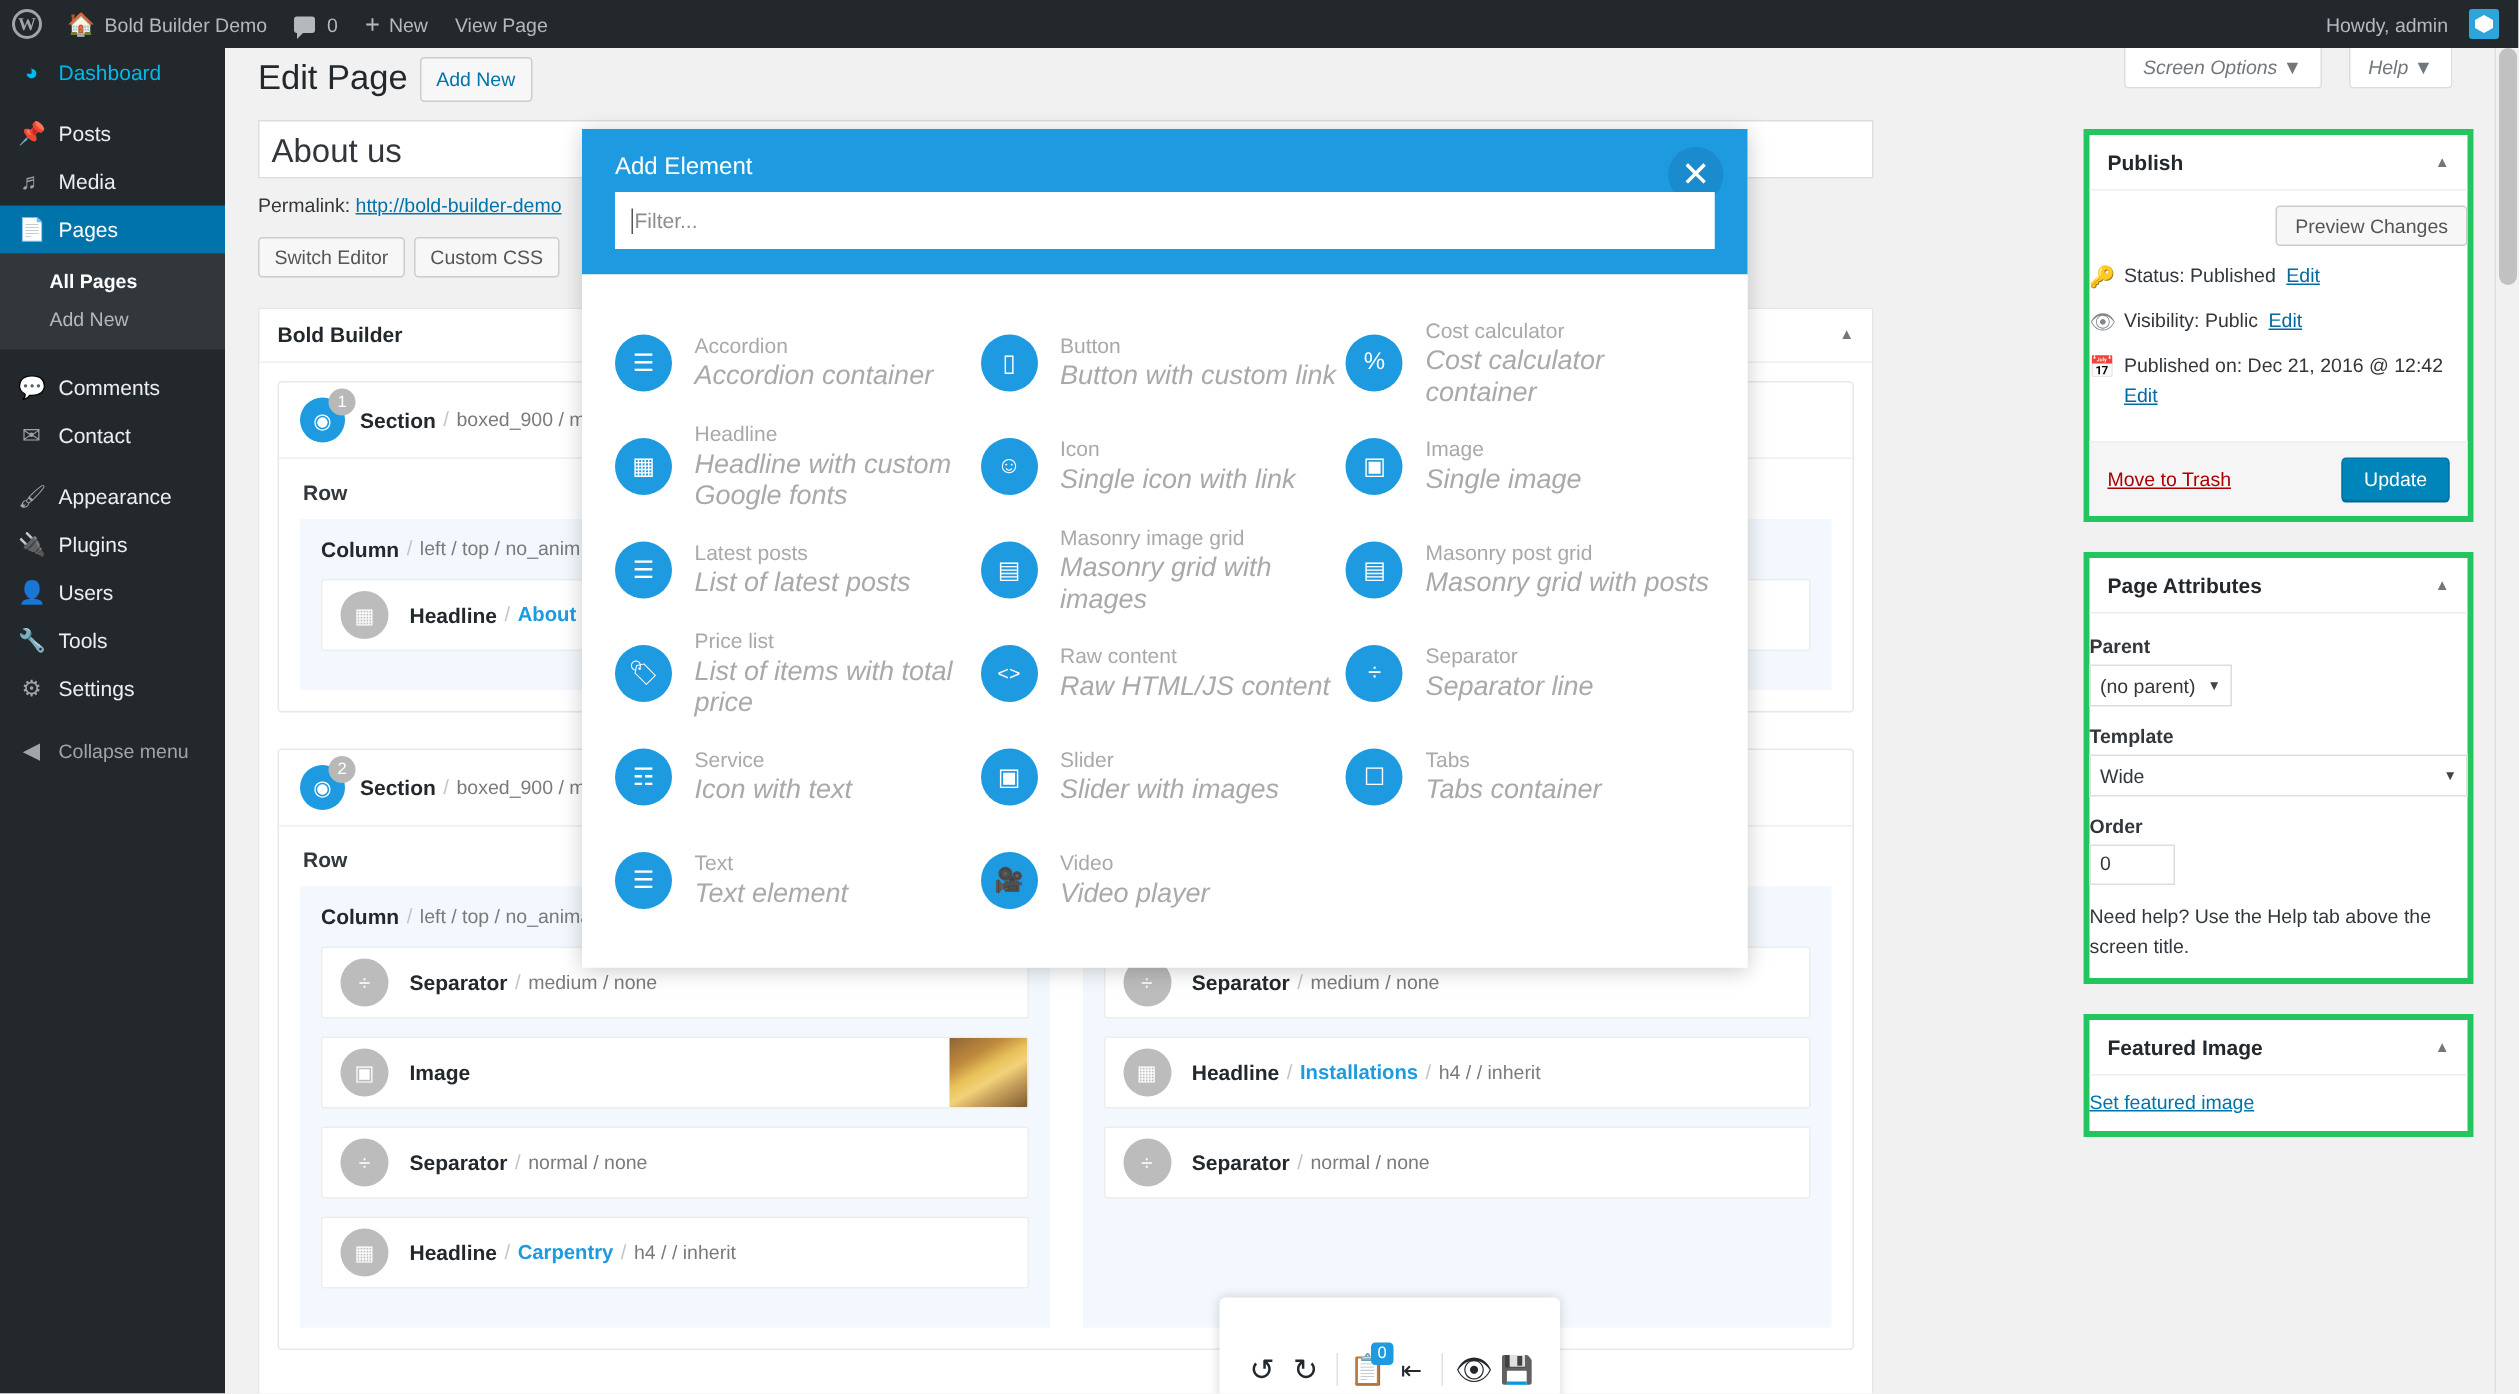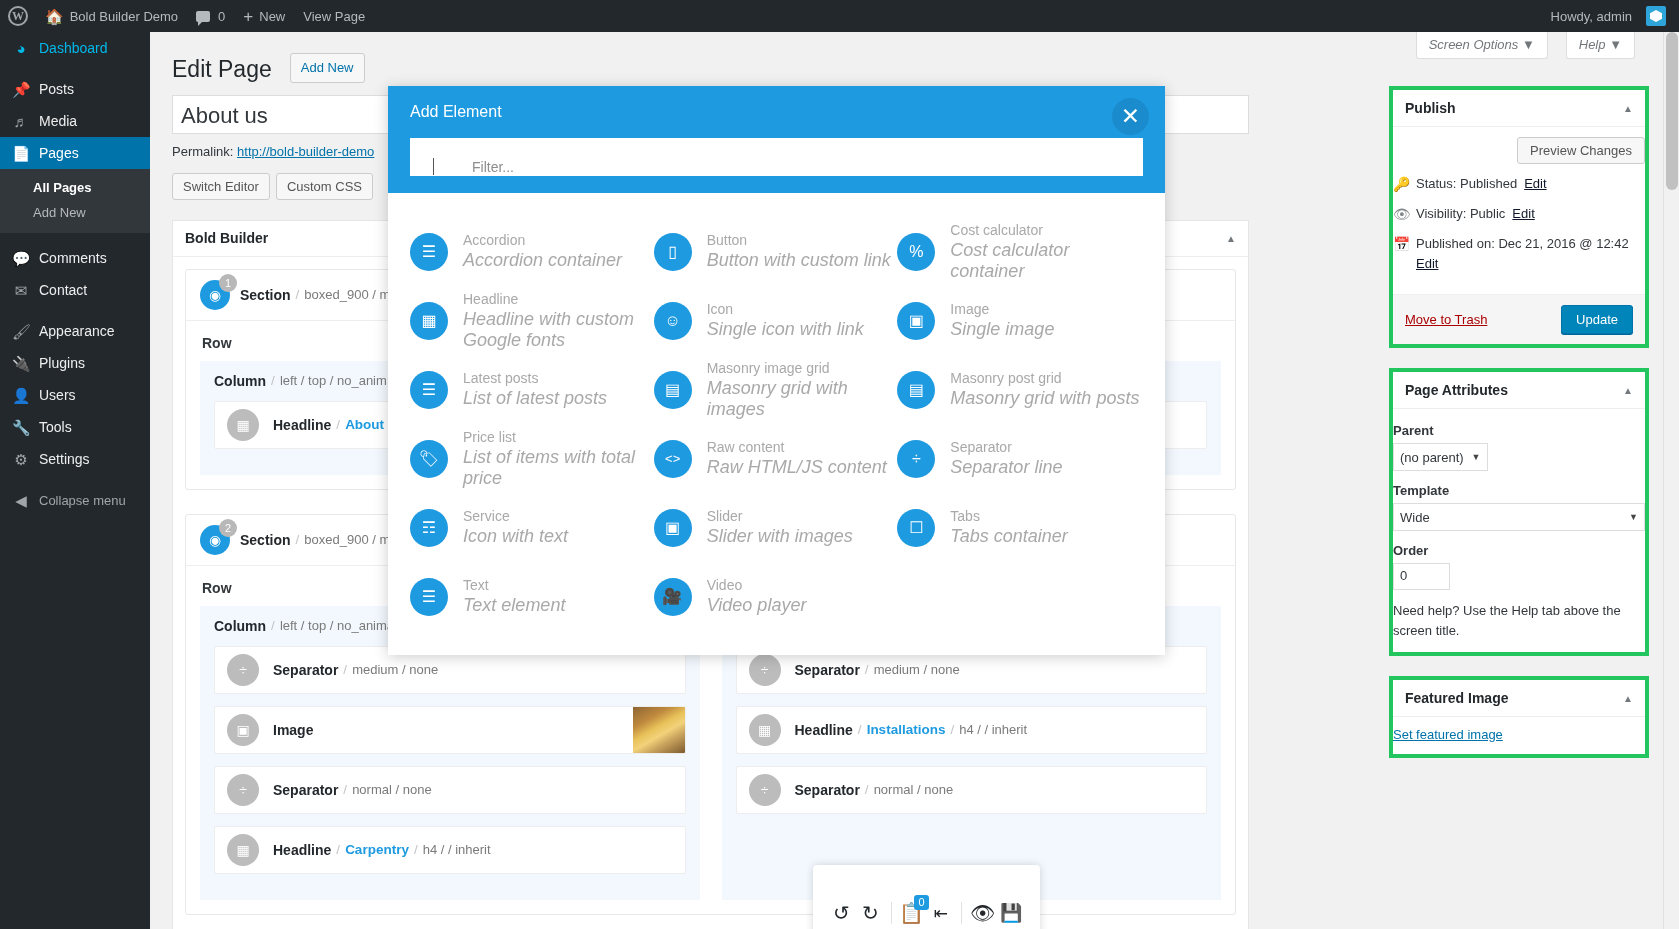--- a/index.html
+++ b/index.html
@@ -88,21 +88,21 @@
   }
   .screen-meta {
     position: absolute; top: 0; right: 34px; display: flex; gap: 12px; font-style: italic;
   }
   .sm-btn {
     background: #fff; border: 1px solid #ddd; border-top: none;
     border-radius: 0 0 3px 3px; padding: 5px 12px 6px;
     font-size: 13px; color: #72777c; margin-left: 6px;
   }
 
-  .page-head { padding: 21px 0 0 22px; display: flex; align-items: flex-end; gap: 18px; }
+  .page-head { padding: 6px 0 0 22px; display: flex; align-items: flex-start; gap: 8px; }
   .page-title-h1 { font-size: 23px; font-weight: 400; color: #23282d; margin: 0; }
   .addnew-btn {
     background: #f7f7f7; border: 1px solid #ccc; border-radius: 3px;
     font-size: 13px; color: #0073aa; padding: 4px 10px; line-height: 1.5;
   }
 
   .title-input {
     margin: 12px 0 0 22px; width: 1077px; height: 39px;
     background: #fff; border: 1px solid #ddd; padding: 3px 8px;
     font-size: 22px; color: #32373c; line-height: 33px;
@@ -188,21 +188,21 @@
     font-size: 14px; font-weight: bold; color: #23282d;
   }
   .rbox-body { padding: 10px 0 12px; font-size: 13px; }
   .preview-row { display: flex; justify-content: flex-end; margin-bottom: 10px; }
   .preview-btn {
     background: #f7f7f7; border: 1px solid #ccc; border-radius: 3px;
     font-size: 13px; color: #555; padding: 5px 12px;
   }
   .misc-line { display: flex; align-items: flex-start; gap: 7px; margin-bottom: 9px; line-height: 1.5; }
   .misc-ico { color: #82878c; font-size: 14px; width: 16px; text-align:center; flex:0 0 16px; }
-  .misc-line a { color: #0f172a; text-decoration: underline; }
+  .misc-line a { color: #0369a1; text-decoration: underline; }
   .pub-actions {
     display: flex; align-items: center; justify-content: space-between;
     background: #f5f5f5; border-top: 1px solid #eee; padding: 10px 12px;
   }
   .trash-link { color: #a00; text-decoration: underline; font-size: 13px; }
   .update-btn {
     background: #0085ba; border: 1px solid #0073aa; border-radius: 3px;
     color: #fff; font-size: 13px; font-weight: normal; padding: 6px 14px;
     box-shadow: 0 1px 0 #006799;
   }
@@ -240,34 +240,34 @@
 
   
   #overlay {
     position: absolute; inset: 0; pointer-events: none;
   }
   #modal {
     position: absolute; left: 388px; top: 86px; width: 777px;
     box-shadow: 0 2px 14px rgba(0,0,0,.2); background: #fff;
   }
   .modal-head {
-    background: #1e9ae0; padding: 17px 22px 0; position: relative; height: 52px;
+    background: #1e9ae0; padding: 17px 22px 0; position: relative; height: 42px;
   }
   .modal-title { color: #fff; font-size: 16px; }
   .close-x {
     position: absolute; right: 16px; top: 12px;
     width: 37px; height: 37px; border-radius: 50%; background: #1a8ccd;
     color: #fff; display: flex; align-items: center; justify-content: center;
     font-size: 23px; line-height: 1;
   }
   .filter-wrap { background: #1e9ae0; padding: 0 22px 17px; }
   .filter-input {
     width: 100%; height: 38px; background: #fff; border: 1px solid #fff;
-    font-size: 14px; color: #8d8d8d; padding: 0 22px;
-    display: flex; align-items: flex-end; position: relative; gap: 37px;
+    font-size: 14px; color: #8d8d8d; padding: 0 10px;
+    display: flex; align-items: center; position: relative;
   }
   .caret-bar {
     display: inline-block; width: 1px; height: 17px; background: #555;
     margin-right: 1px;
   }
   .modal-body {
     background: #fff; padding: 24px 24px 24px 22px;
     display: grid; grid-template-columns: repeat(3, 1fr);
     row-gap: 0; column-gap: 0;
   }

